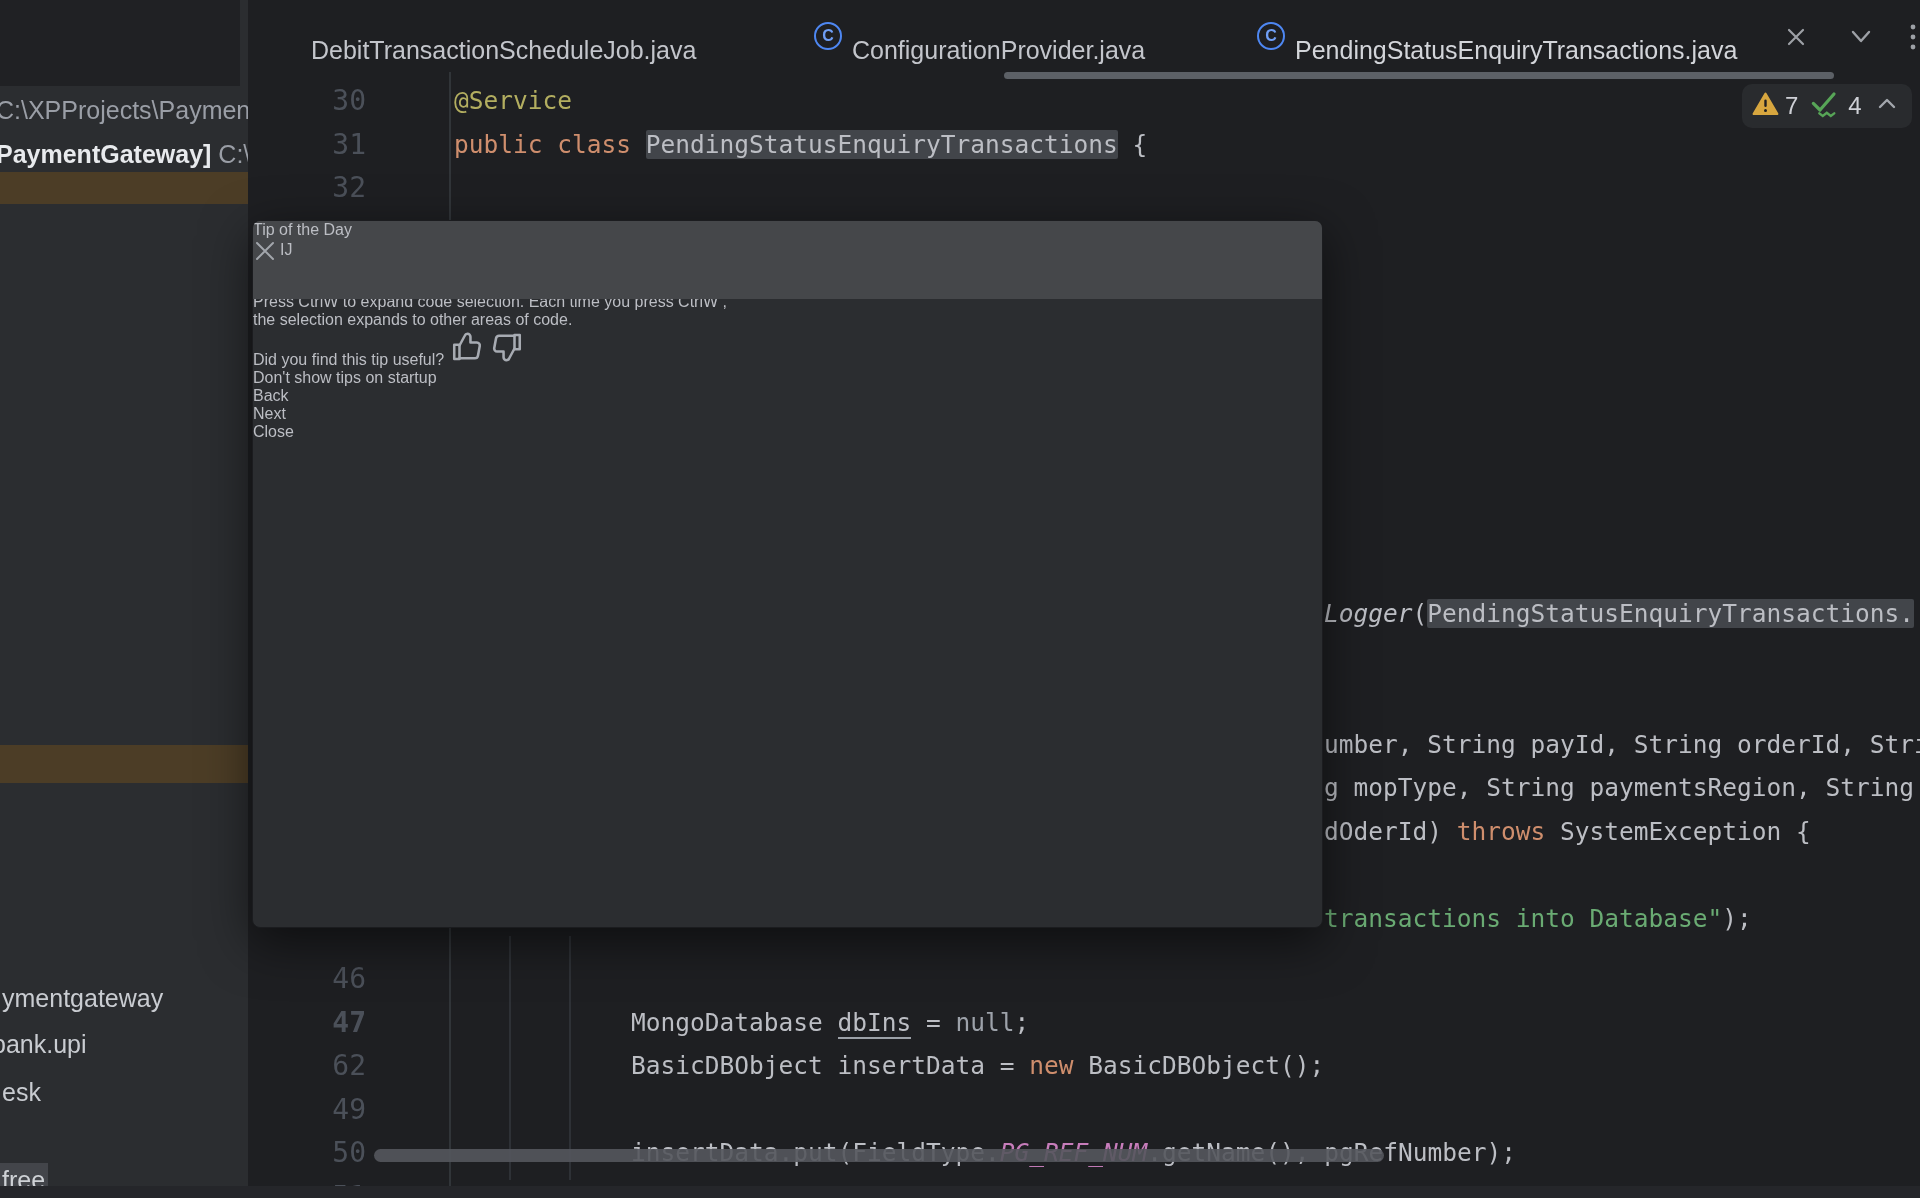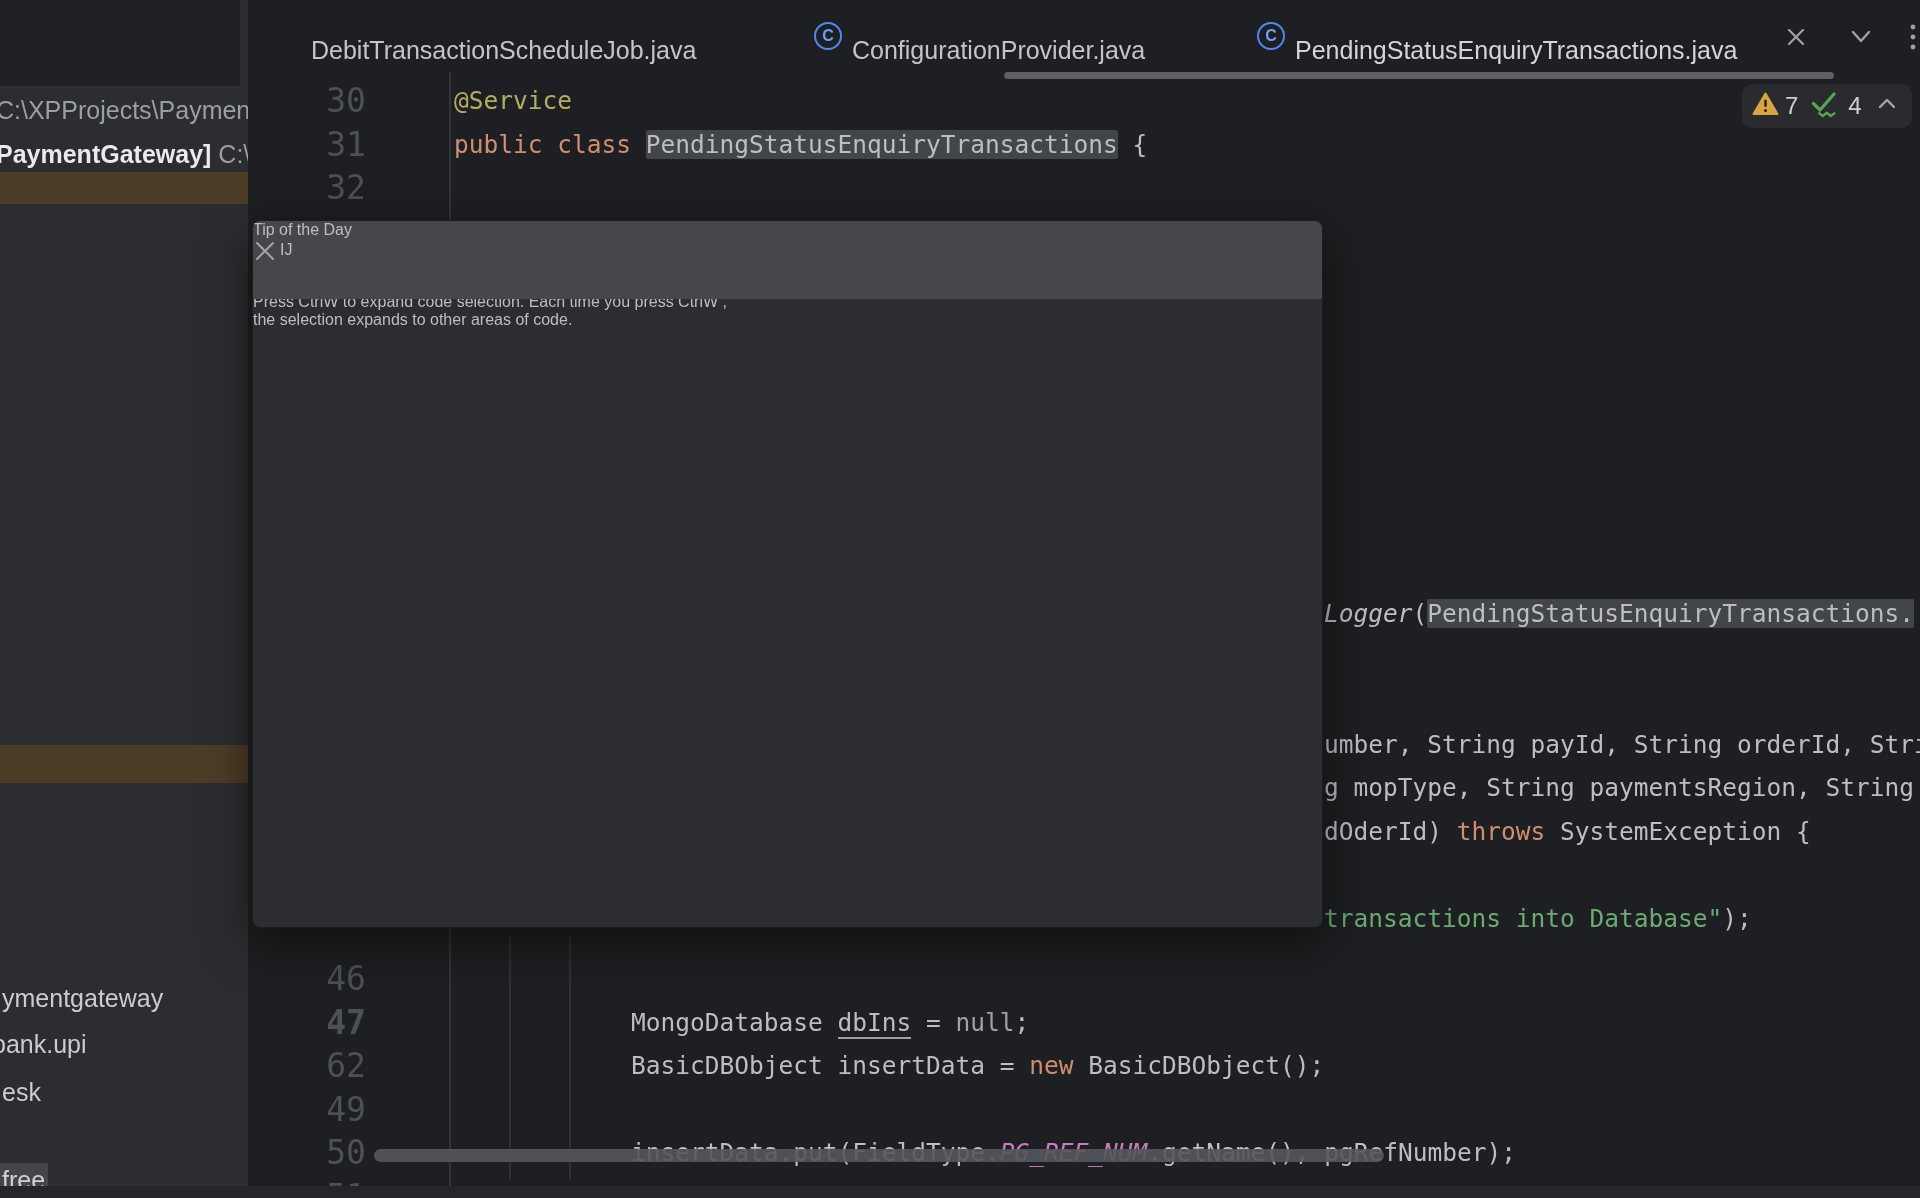--- a/index.html
+++ b/index.html
@@ -3,21 +3,21 @@
 <meta charset="utf-8">
 <style>
   html,body{margin:0;padding:0;background:#141517;}
   #page{position:relative;width:1920px;height:1198px;overflow:hidden;background:#1e1f22;
         font-family:"Liberation Sans",sans-serif;color:#bcbec4;}
 
   
   .code-line{position:absolute;height:43.5px;line-height:43.5px;white-space:pre;
              font-family:"DejaVu Sans Mono",monospace;font-size:24.5px;color:#bcbec4;z-index:2;}
   .gut-num{position:absolute;left:252px;width:114px;text-align:right;height:43.5px;line-height:43.5px;
-           font-family:"DejaVu Sans Mono",monospace;font-size:33px;color:#4b5059;z-index:2;}
+           font-family:"DejaVu Sans Mono",monospace;font-size:28px;color:#4b5059;z-index:2;}
   .seg.kw{color:#cf8e6d;}
   .seg.ann{color:#b3ae60;}
   .seg.str{color:#6aab73;}
   .seg.fld{color:#c77dbb;font-style:italic;}
   .seg.dim{color:#9da2aa;}
   .seg.pl{color:#bcbec4;}
   .seg.it{font-style:italic;}
   .seg.und{border-bottom:2px solid #9ca1a8;}
   .seg.hl{background:#42454a;border-radius:2px;}
   .v-line{position:absolute;width:2px;background:#2e3136;z-index:1;}
@@ -211,16 +211,38 @@
     <div id="tip-heading">Expand code selection</div>
 
     <div class="body-line" style="top:242px;">
       <span>Press </span><span class="key">Ctrl</span><span class="key">W</span><span> to expand code selection. Each time you press </span><span class="key">Ctrl</span><span class="key">W</span><span> ,</span>
     </div>
     <div class="body-line" style="top:289px;">the selection expands to other areas of code.</div>
 
 
     <div id="dlg-scrollbar"></div>
 
-
+    <div id="feedback">
+      <span id="feedback-q">Did you find this tip useful?</span>
+      <span class="thumb">
+        <svg width="36" height="36" viewBox="0 0 24 24" fill="none" stroke="#a7abb2" stroke-width="1.7" stroke-linejoin="round" stroke-linecap="round">
+            <path d="M3.5 10.5 H7 V20 H3.5 Z"></path>
+            <path d="M7 11 L10.5 4.5 C10.8 3.7 11.5 3.2 12.3 3.2 C13.4 3.2 14.3 4.1 14.3 5.2 V9 H18.6 C19.8 9 20.7 10.1 20.5 11.3 L19.3 17.8 C19.1 18.8 18.3 19.5 17.3 19.5 H7"></path>
+          </svg>
+      </span>
+      <span class="thumb">
+        <svg width="36" height="36" viewBox="0 0 24 24" fill="none" stroke="#a7abb2" stroke-width="1.7" stroke-linejoin="round" stroke-linecap="round" style="transform:rotate(180deg);">
+            <path d="M3.5 10.5 H7 V20 H3.5 Z"></path>
+            <path d="M7 11 L10.5 4.5 C10.8 3.7 11.5 3.2 12.3 3.2 C13.4 3.2 14.3 4.1 14.3 5.2 V9 H18.6 C19.8 9 20.7 10.1 20.5 11.3 L19.3 17.8 C19.1 18.8 18.3 19.5 17.3 19.5 H7"></path>
+          </svg>
+      </span>
+    </div>
+
+    <div id="dlg-footer">
+      <div id="dont-show-checkbox"></div>
+      <div id="dont-show-label">Don't show tips on startup</div>
+      <div class="dlg-btn" id="btn-back">Back</div>
+      <div class="dlg-btn" id="btn-next">Next</div>
+      <div class="dlg-btn" id="btn-close">Close</div>
+    </div>
   </div>
 
 </div>
 
 </body></html>

